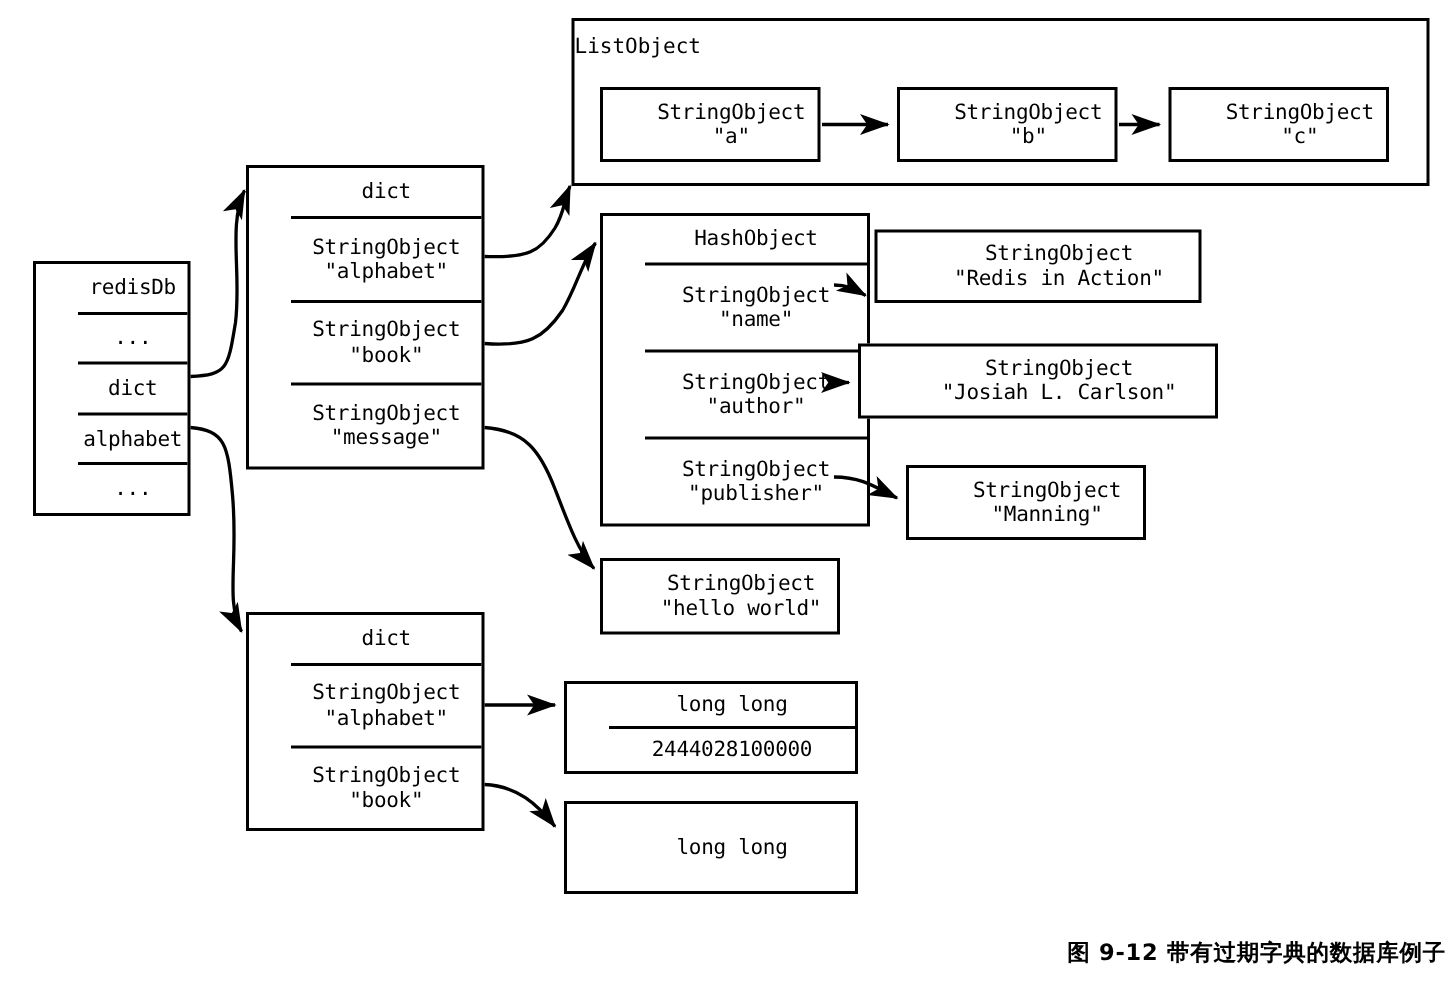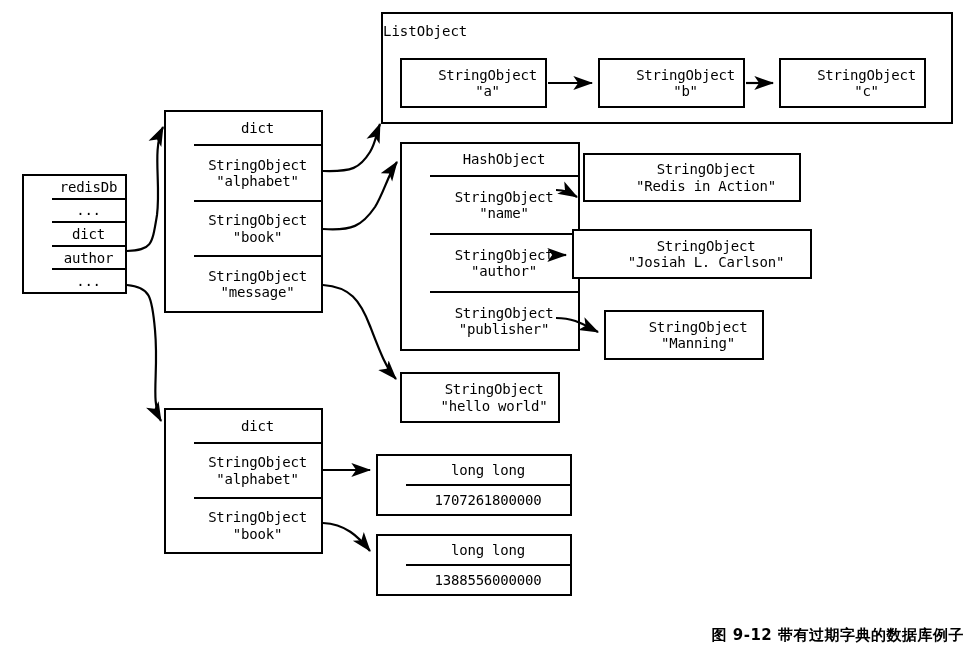--- a/index.html
+++ b/index.html
@@ -78,25 +78,25 @@
     font-size: 15px;
     color: #000000;
     letter-spacing: 0.5px;
   }
 </style>
 </head>
 <body>
 
 <div id="canvas">
 
-  <div class="node" style="left:22px; top:174px; width:105px; height:120px;">
+  <div class="node" style="left:22px; top:174px; width:105px; height:170px;">
     <div class="cell">redisDb</div>
     <div class="cell">...</div>
     <div class="cell">dict</div>
-    <div class="cell">author</div>
+    <div class="cell">alphabet</div>
     <div class="cell">...</div>
   </div>
 
   <div class="node" style="left:164px; top:110px; width:159px; height:203px;">
     <div class="cell" style="flex:0 0 32px;">dict</div>
     <div class="cell">
       <span>StringObject</span>
       <span class="l2">"alphabet"</span>
     </div>
     <div class="cell">
@@ -180,25 +180,24 @@
       <span class="l2">"alphabet"</span>
     </div>
     <div class="cell">
       <span>StringObject</span>
       <span class="l2">"book"</span>
     </div>
   </div>
 
   <div class="node" style="left:376px; top:454px; width:196px; height:62px;">
     <div class="cell">long long</div>
-    <div class="cell">1707261800000</div>
+    <div class="cell">2444028100000</div>
   </div>
   <div class="node" style="left:376px; top:534px; width:196px; height:62px;">
     <div class="cell">long long</div>
-    <div class="cell">1388556000000</div>
   </div>
 
   <svg class="arrows" viewBox="0 0 964 670">
     <defs>
       <marker id="ah" markerWidth="10" markerHeight="10" refX="8.5" refY="3.4" orient="auto" markerUnits="strokeWidth">
         <path d="M0,0.2 L9,3.4 L0,6.6 L2.2,3.4 Z" fill="#000000"></path>
       </marker>
     </defs>
 
     <path d="M127,251 C152,250 152,245 157,215 C161,182 152,150 163,127" fill="none" stroke="#000000" stroke-width="2.2" marker-end="url(#ah)"></path>

